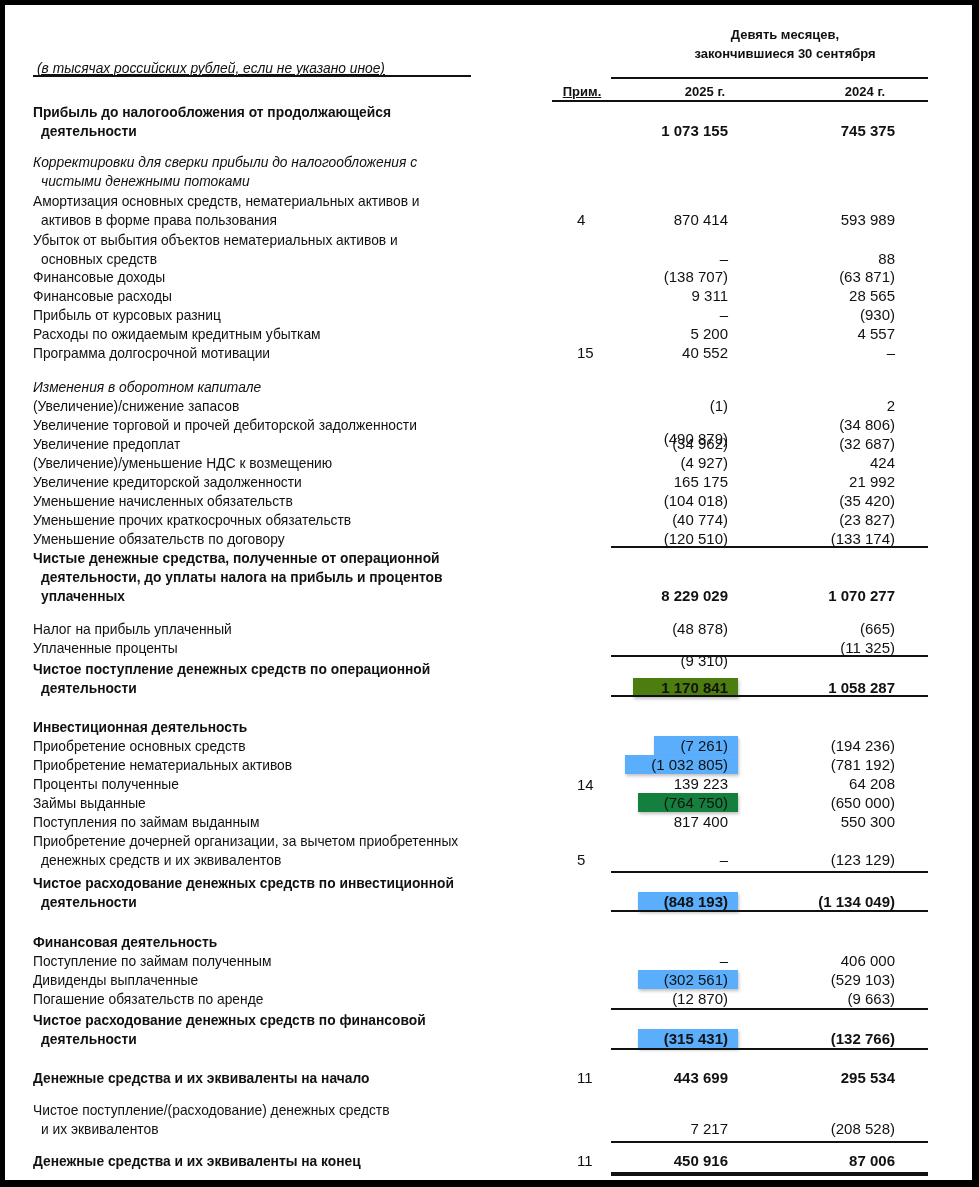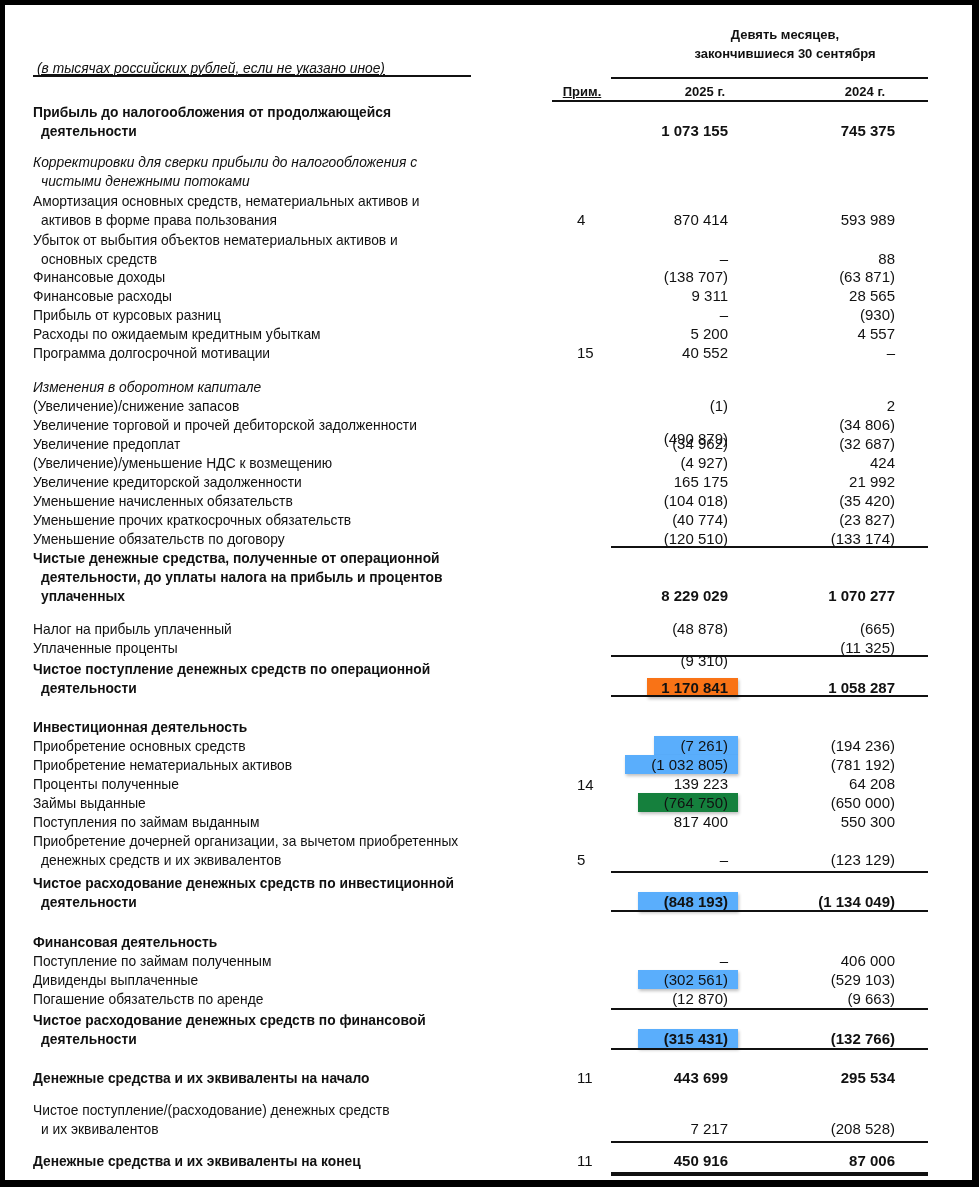--- a/index.html
+++ b/index.html
@@ -95,21 +95,21 @@
       <div class="num c24 b" style="top: 581px;">1 070 277</div>
       <div class="t " style="left: 28px; top: 614px;">Налог на прибыль уплаченный</div>
       <div class="num c25" style="top: 614px;">(48 878)</div>
       <div class="num c24" style="top: 614px;">(665)</div>
       <div class="t " style="left: 28px; top: 633px;">Уплаченные проценты</div>
       <div class="num c25" style="top: 637px; margin-top: 9px;">(9 310)</div>
       <div class="num c24" style="top: 633px;">(11 325)</div>
       <div class="line" style="left: 606px; width: 317px; top: 650px;"></div>
       <div class="t b" style="left: 28px; top: 654px;">Чистое поступление денежных средств по операционной</div>
       <div class="t b" style="left: 36px; top: 673px;">деятельности</div>
-      <div class="num c25 b hl" style="top: 673px; padding: 0px 10px 0px 14px; right: 234px; background: #f97316;">1 170 841</div>
+      <div class="num c25 b hl" style="top: 673px; padding: 0px 10px 0px 28px; right: 234px; background: #4d7c0f;">1 170 841</div>
       <div class="num c24 b" style="top: 673px;">1 058 287</div>
       <div class="line" style="left: 606px; width: 317px; top: 690px;"></div>
       <div class="t b" style="left: 28px; top: 712px;">Инвестиционная деятельность</div>
       <div class="t " style="left: 28px; top: 731px;">Приобретение основных средств</div>
       <div class="num c25 hl" style="top: 731px; padding: 0px 10px 0px 26px; right: 234px; background: rgb(90, 174, 252);">(7 261)</div>
       <div class="num c24" style="top: 731px;">(194 236)</div>
       <div class="t " style="left: 28px; top: 750px;">Приобретение нематериальных активов</div>
       <div class="num c25 hl" style="top: 750px; padding: 0px 10px 0px 26px; right: 234px; background: rgb(90, 174, 252);">(1 032 805)</div>
       <div class="num c24" style="top: 750px;">(781 192)</div>
       <div class="t " style="left: 28px; top: 769px;">Проценты полученные</div>

